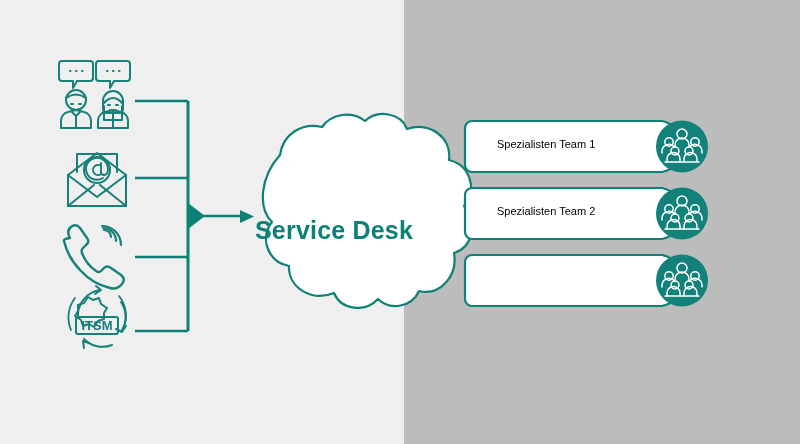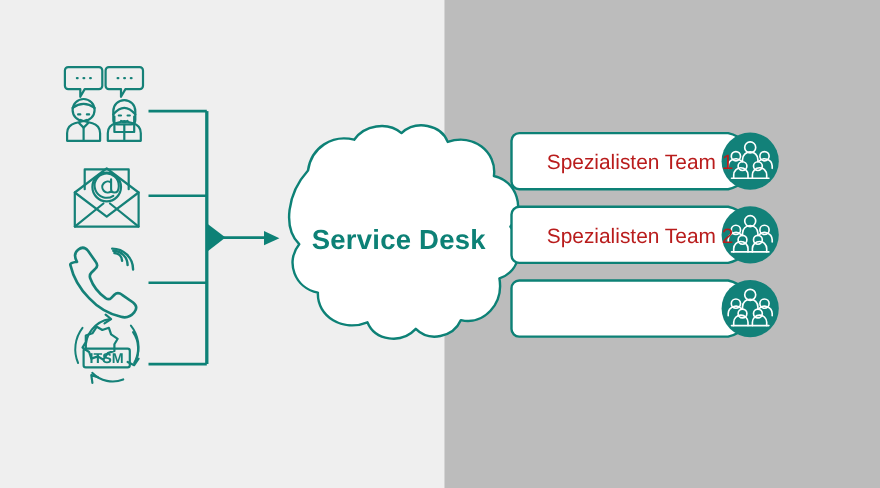--- a/index.html
+++ b/index.html
@@ -8,31 +8,30 @@
     font-family:"Liberation Sans", sans-serif;
     background:#ffffff;
     overflow:hidden;
   }
   #stage{position:relative;width:800px;height:444px;overflow:hidden;}
   #bg-left{position:absolute;left:0;top:0;width:404px;height:444px;background:#efefef;}
   #bg-right{position:absolute;left:404px;top:0;width:396px;height:444px;background:#bcbcbc;}
   #svg-layer{position:absolute;left:0;top:0;width:800px;height:444px;}
   .cloud-label{
     position:absolute;
-    left:255px;top:204px;width:215px;
-    text-align:center;
+    left:255px;top:216px;width:215px;
     font-size:25px;font-weight:bold;
     color:#0d8176;
     letter-spacing:.2px;
     white-space:nowrap;
   }
   .team-text{
     position:absolute;
-    font-size:19px;
-    color:#b91c1c;
+    font-size:11px;
+    color:#000000;
     white-space:nowrap;
   }
   .t1{left:497px;top:138px;}
   .t2{left:497px;top:205px;}
   .t3{left:497px;top:271px;}
 </style>
 </head>
 <body>
 
 <div id="stage">

